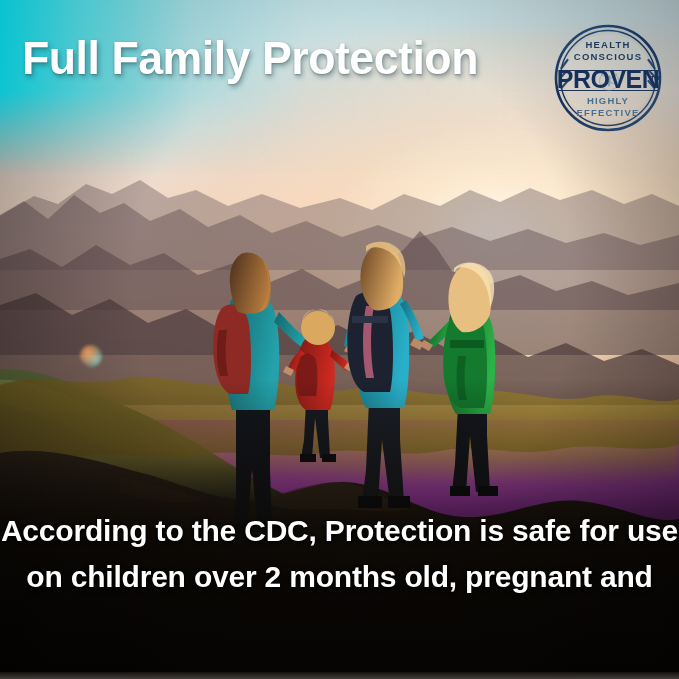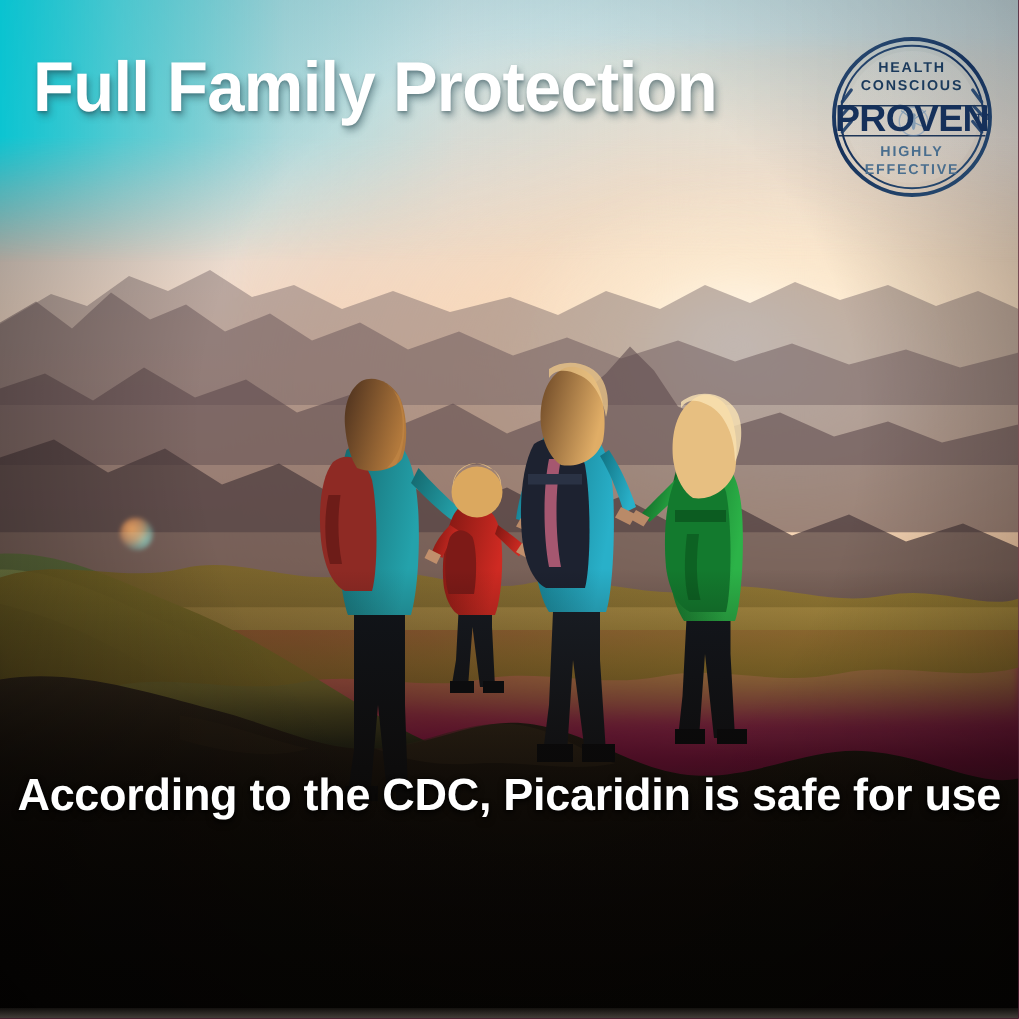--- a/index.html
+++ b/index.html
@@ -4,21 +4,21 @@
 <style>
   html,body{margin:0;padding:0;background:#000;}
   body{
     font-family:"Liberation Sans", sans-serif;
     -webkit-font-smoothing:antialiased;
   }
   .stage{
     position:relative;
     width:679px;height:679px;
     overflow:hidden;
-    background:#be185d;
+    background:#d946ef;
   }
 
   
   .photo{position:absolute;inset:0;overflow:hidden;}
 
   
   .sky{
     position:absolute;left:0;right:0;top:0;height:420px;
     background:linear-gradient(to bottom,
       #bfe3ea 0%,
@@ -395,16 +395,17 @@
 
       <text x="54" y="24" text-anchor="middle" font-family="Liberation Sans, sans-serif" font-weight="bold" font-size="9.5" letter-spacing="1.2" fill="#1b3a5c">HEALTH</text>
       <text x="54" y="36" text-anchor="middle" font-family="Liberation Sans, sans-serif" font-weight="bold" font-size="9.5" letter-spacing="1.2" fill="#1b3a5c">CONSCIOUS</text>
 
       <text x="54" y="80" text-anchor="middle" font-family="Liberation Sans, sans-serif" font-weight="bold" font-size="9.5" letter-spacing="1.2" fill="#4a6e8e">HIGHLY</text>
       <text x="54" y="92" text-anchor="middle" font-family="Liberation Sans, sans-serif" font-weight="bold" font-size="9.5" letter-spacing="1.2" fill="#4a6e8e">EFFECTIVE</text>
     </svg>
   </div>
 
   <div class="caption">
-    <span class="cl">According to the CDC, Picaridin is safe for use</span>
+    <span class="cl">According to the CDC, Protection is safe for use</span>
+    <span class="cl">on children over 2 months old, pregnant and</span>
   </div>
 
 </div>
 
 </body></html>

